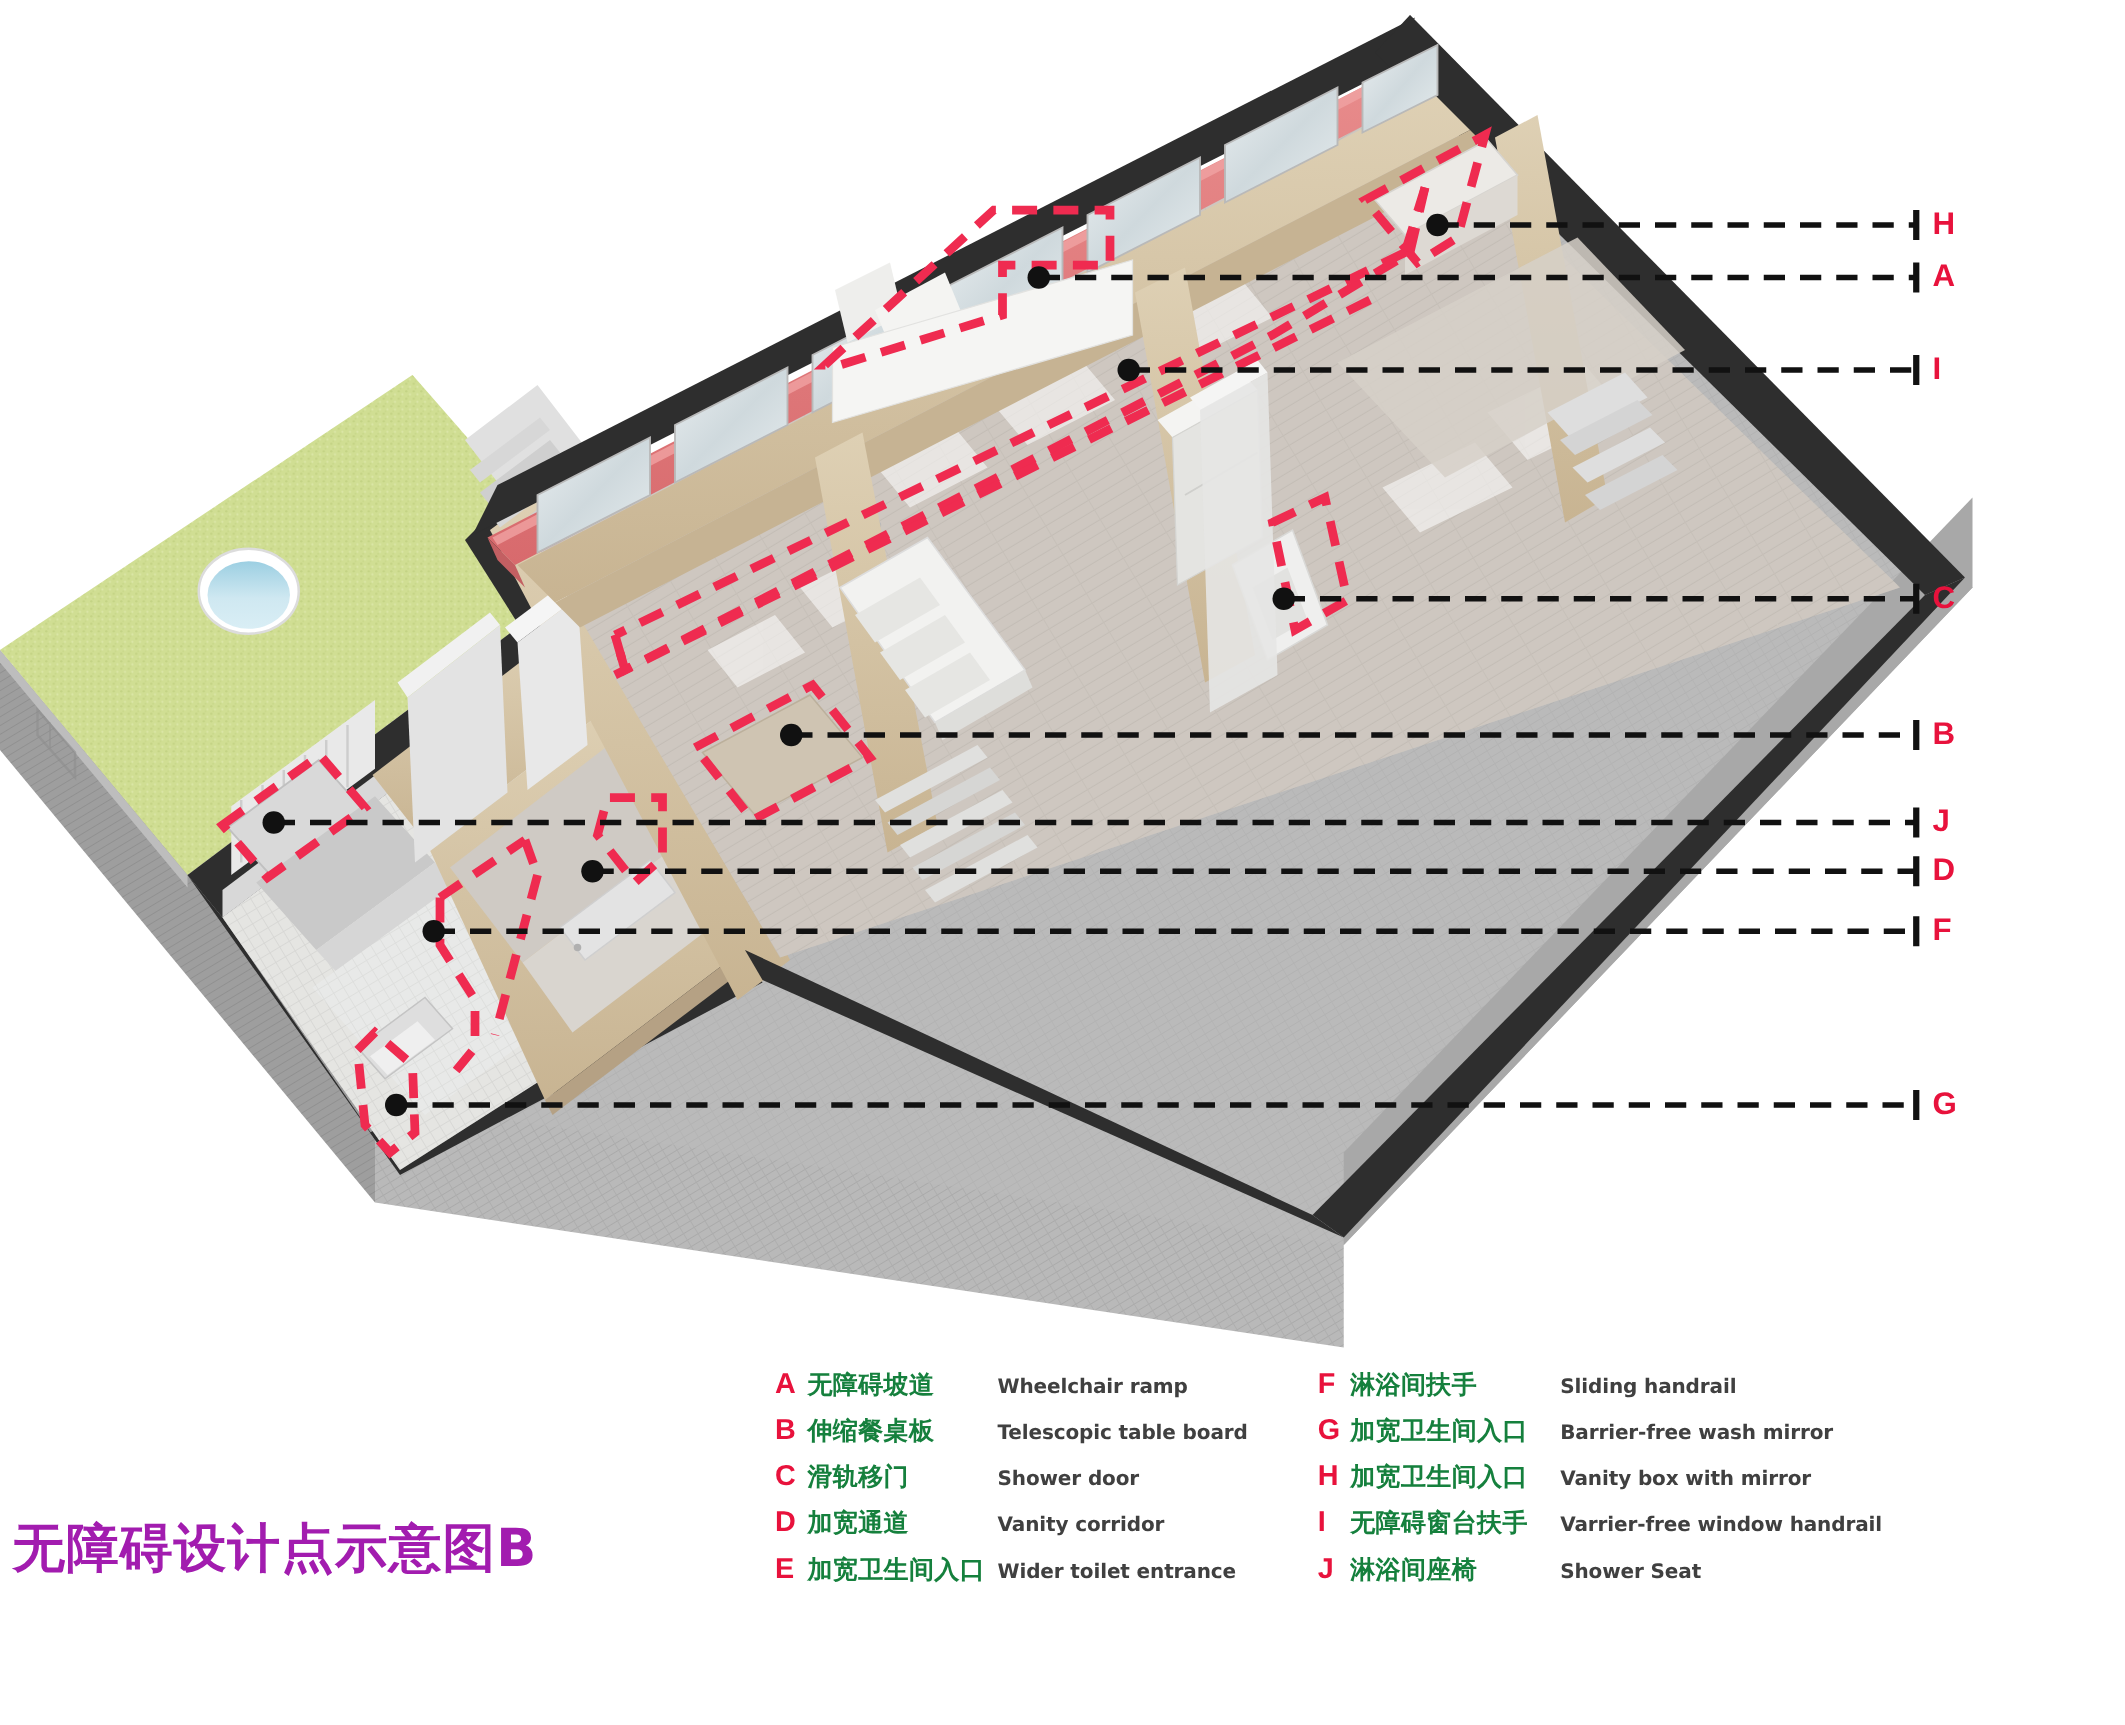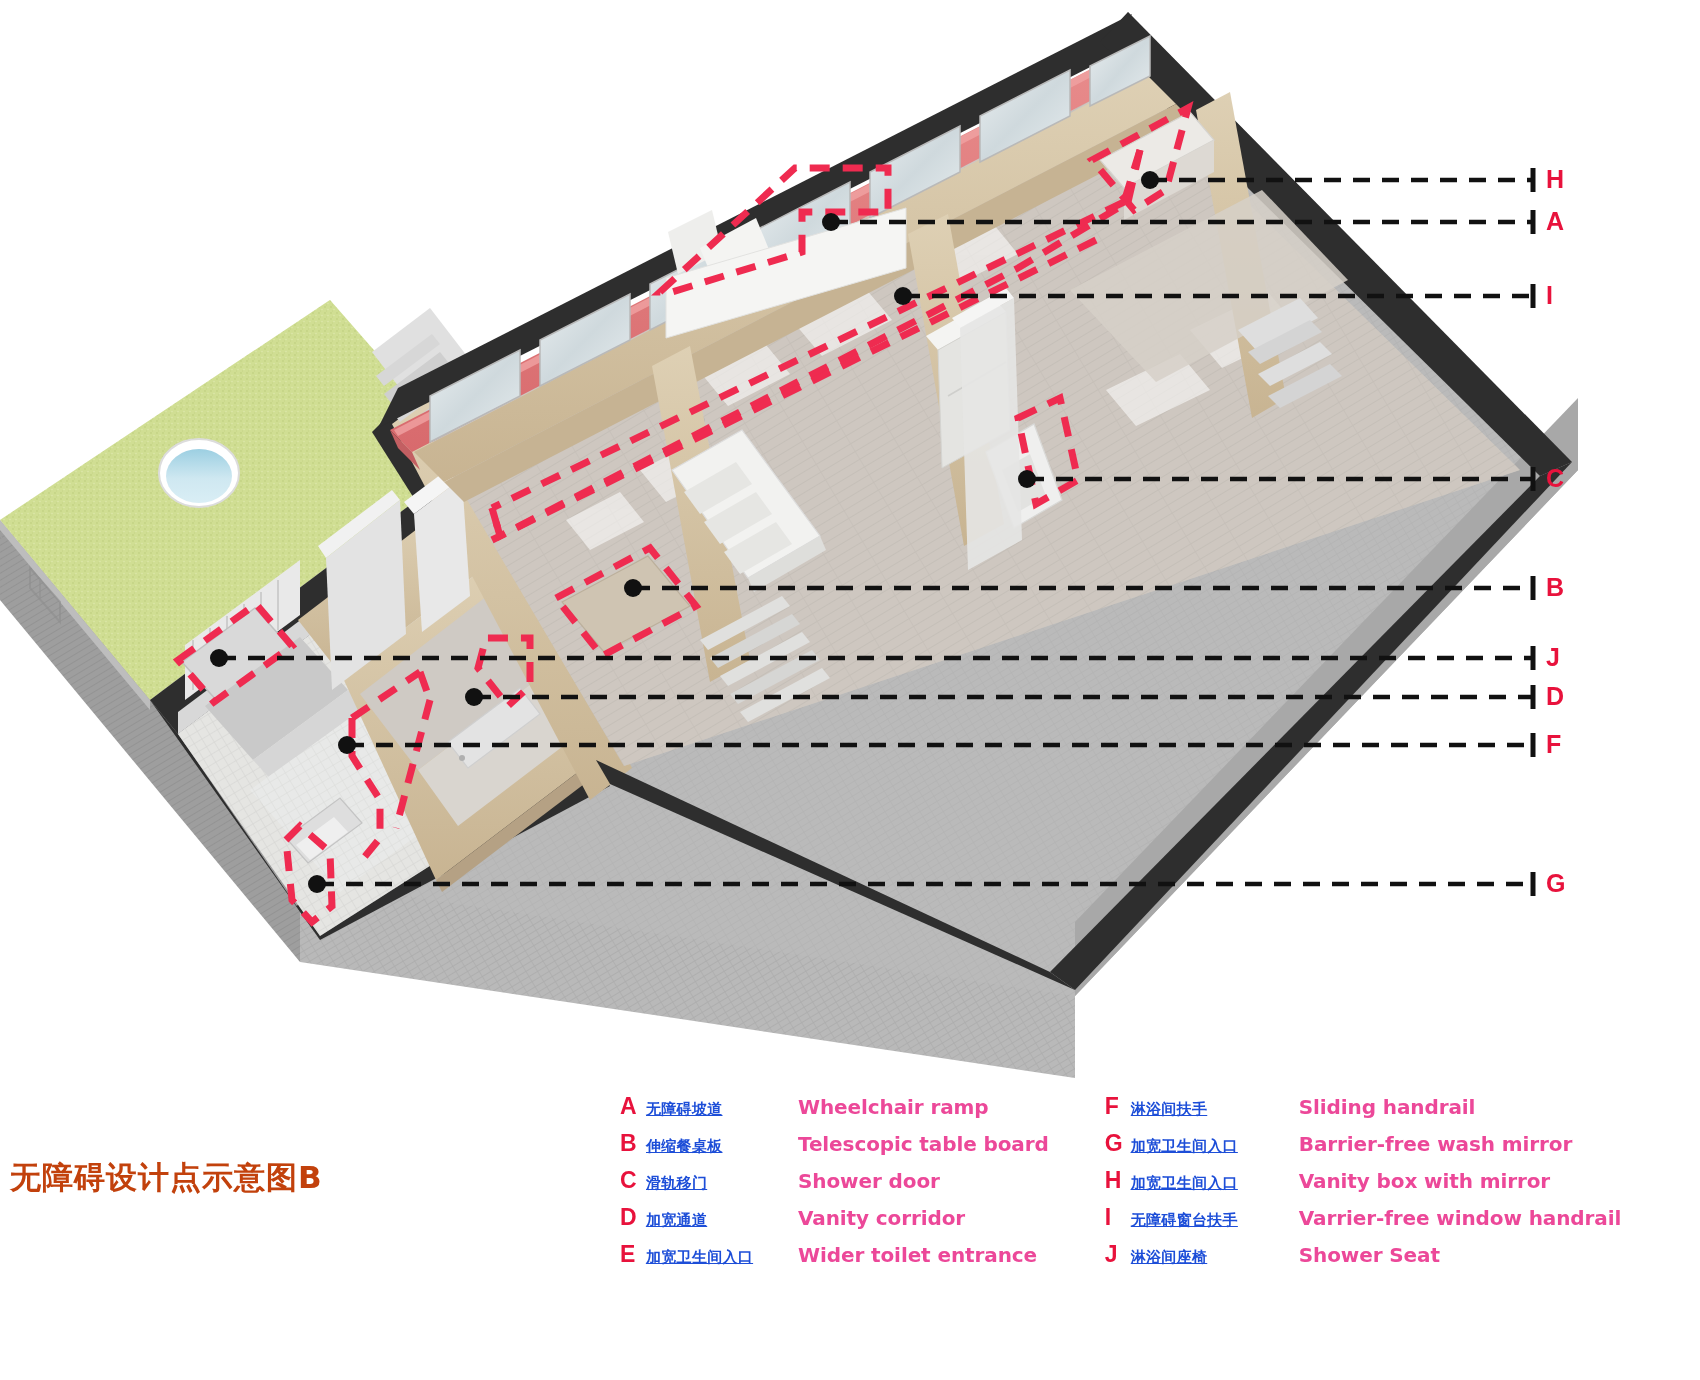--- a/index.html
+++ b/index.html
@@ -13,49 +13,48 @@
   
   .leader-letter{
     position:absolute;
     font-family:"Liberation Sans","DejaVu Sans",sans-serif;
     font-size:25px;font-weight:700;color:#e8123c;
     letter-spacing:.5px;line-height:1;
   }
 
   
   #diagram-title{
-    position:absolute;left:10px;top:1157px;
+    position:absolute;left:10px;top:1211px;
     font-family:"DejaVu Sans","Liberation Sans",sans-serif;
-    font-size:31px;font-weight:700;color:#c2410c;letter-spacing:1px;
+    font-size:42px;font-weight:700;color:#a21caf;letter-spacing:1px;
     white-space:nowrap;
   }
 
   
   #legend{
     position:absolute;left:620px;top:1093px;
     display:flex;gap:56px;
   }
   .legend-col{display:flex;flex-direction:column;gap:8px;}
   .legend-row{display:flex;align-items:baseline;height:29px;}
   .legend-key{
     width:26px;flex:0 0 26px;
     font-size:23px;font-weight:700;color:#e8123c;
     font-family:"Liberation Sans","DejaVu Sans",sans-serif;
     text-align:left;
   }
   .legend-cn{
     flex:0 0 auto;min-width:152px;
     font-family:"DejaVu Sans","Liberation Sans",sans-serif;
-    font-size:15px;font-weight:700;color:#1d4ed8;letter-spacing:.3px;
+    font-size:20px;font-weight:700;color:#15803d;letter-spacing:.3px;
     white-space:nowrap;
-    text-decoration:underline;
   }
   .legend-en{
     font-family:"DejaVu Sans","Liberation Sans",sans-serif;
-    font-size:20px;font-weight:700;color:#ec4899;
+    font-size:16px;font-weight:700;color:#404040;
     white-space:nowrap;letter-spacing:-.1px;
   }
   .col-b .legend-cn{min-width:168px;}
 </style>
 </head>
 <body>
 
 <div id="stage">
 
   <svg class="scene" viewBox="0 0 1700 1380">

